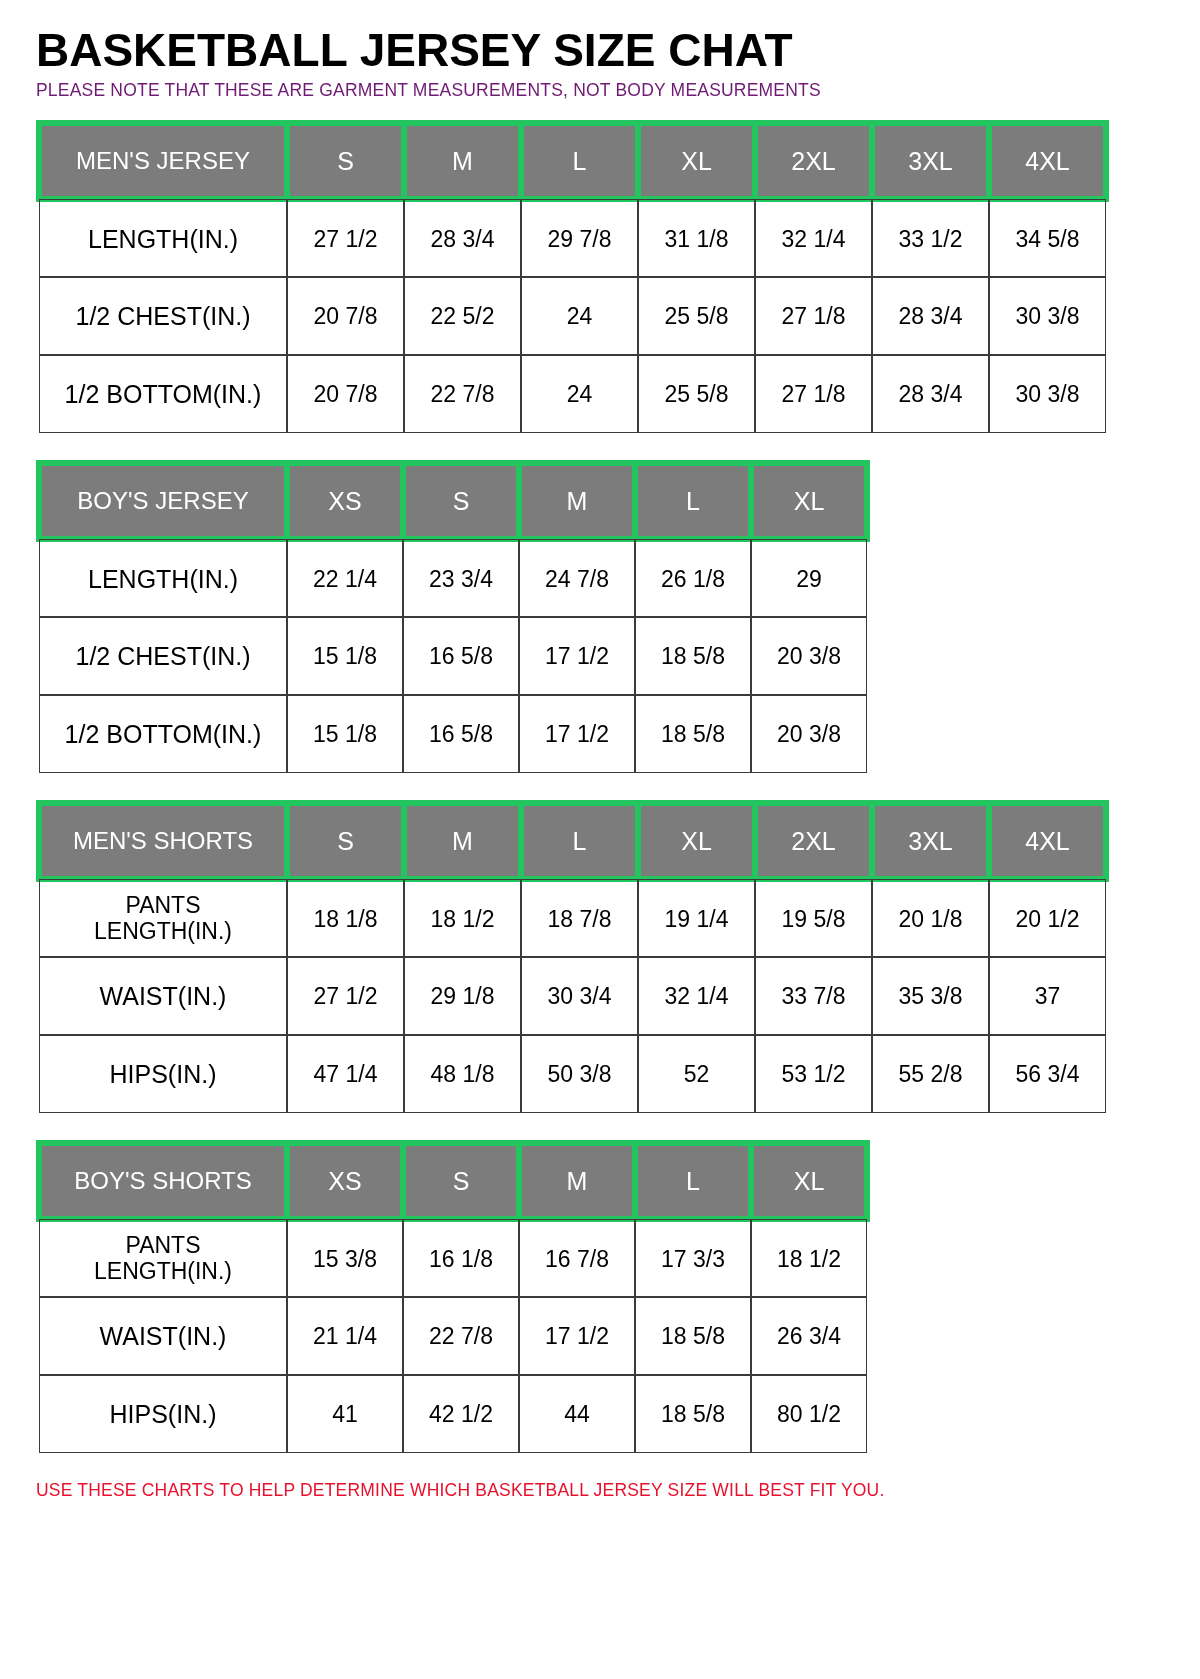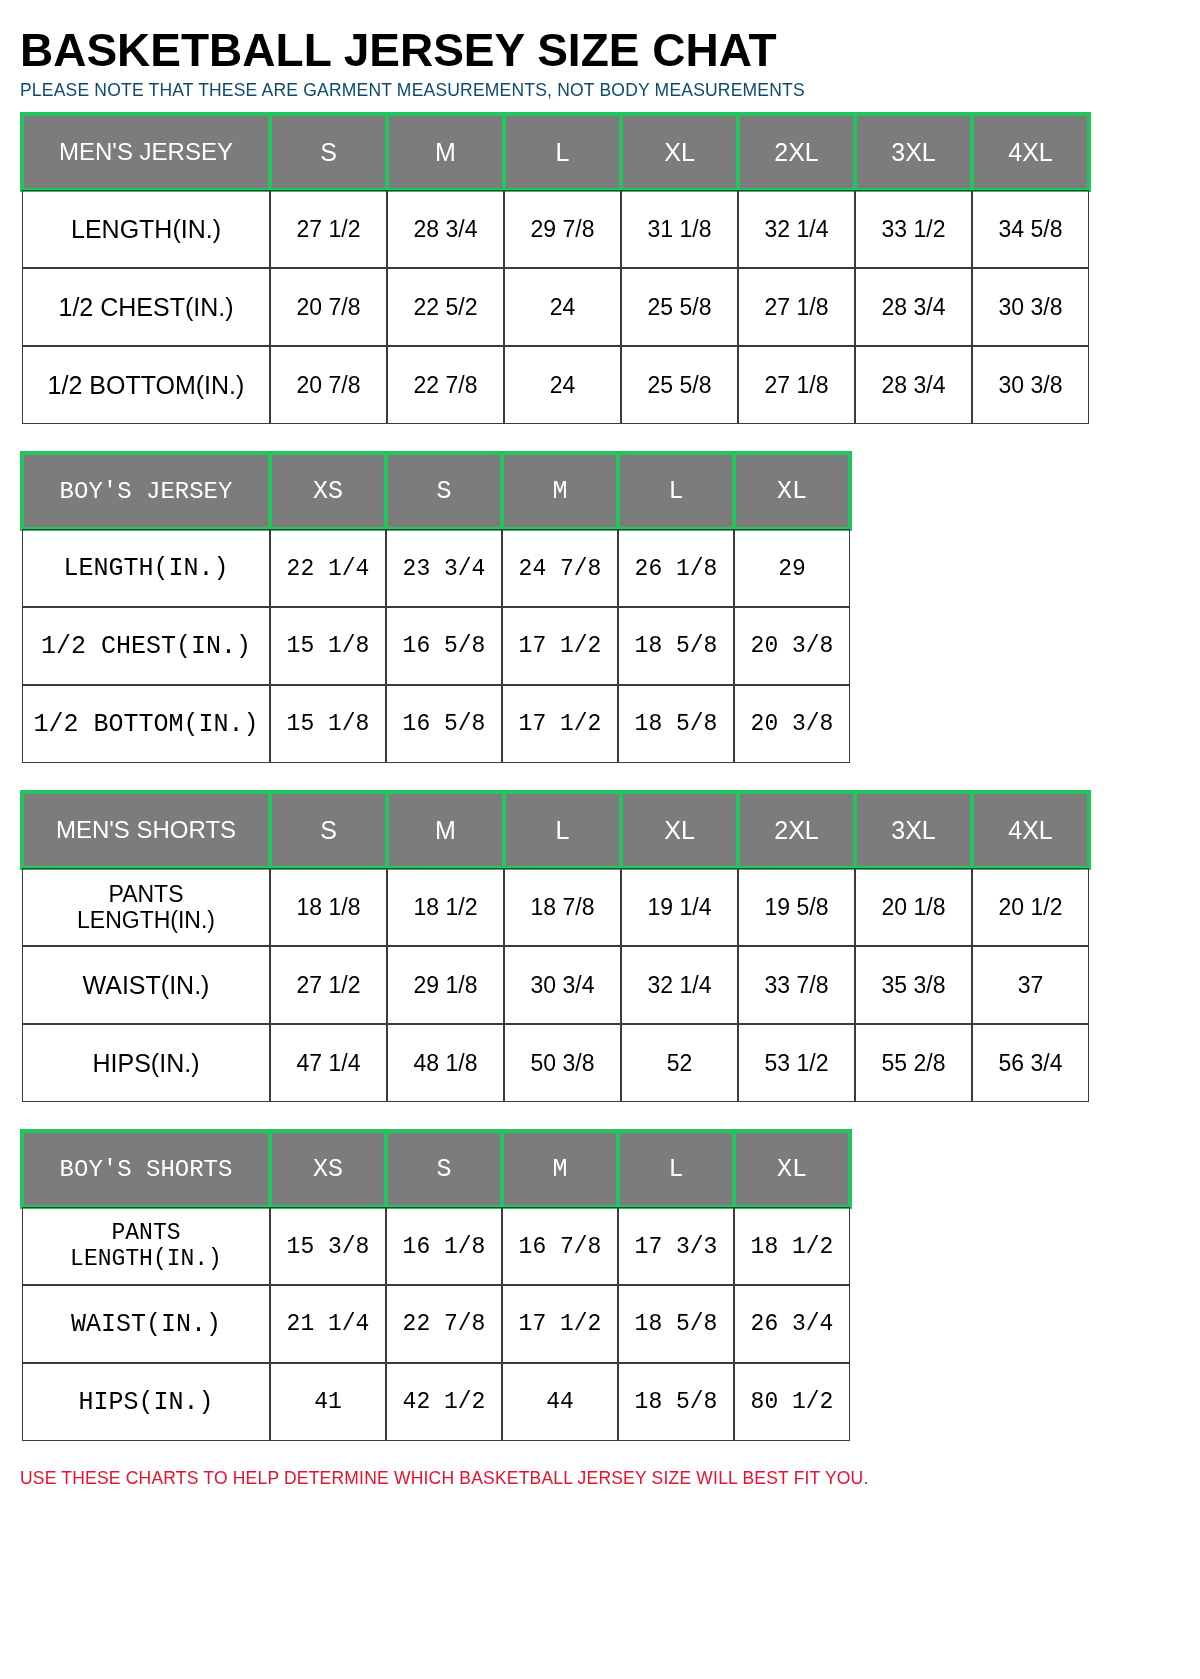--- a/index.html
+++ b/index.html
@@ -9,36 +9,36 @@
   }
   body {
     width: 1200px;
     height: 1679px;
     font-family: "Liberation Sans", sans-serif;
     color: #000000;
     position: relative;
     overflow: hidden;
   }
   .page {
-    padding: 18px 28px 10px 12px;
+    padding: 18px 28px 10px 28px;
     box-sizing: border-box;
   }
   .main-title {
     font-size: 46px;
     font-weight: bold;
     letter-spacing: 0px;
     line-height: 1.05;
     margin: 8px 0 6px 8px;
     white-space: nowrap;
   }
   .note {
-    color: #0c4a6e;
+    color: #701a75;
     font-size: 17.5px;
     line-height: 1.25;
-    margin: 0 0 10px 8px;
+    margin: 0 0 18px 8px;
     max-width: 840px;
     letter-spacing: 0.2px;
   }
   table.size-table {
     border-collapse: collapse;
     margin: 0 0 26px 8px;
     table-layout: fixed;
   }
   table.size-table td,
   table.size-table th {
@@ -51,21 +51,21 @@
     font-size: 23px;
     height: 78px;
     padding: 2px 4px;
     box-sizing: border-box;
     background: #ffffff;
   }
   table.size-table thead th {
     background: #7c7c7c;
     color: #ffffff;
     font-size: 25px;
-    border: 4px solid #22c55e;
+    border: 6px solid #22c55e;
     outline: none;
     height: 76px;
   }
   table.size-table thead th.row-label-head {
     font-size: 24px;
   }
   table.size-table tbody td.row-label {
     font-size: 25px;
     white-space: nowrap;
     text-align: center;
@@ -78,21 +78,21 @@
     color: #e8112d;
     font-size: 17.5px;
     margin: 10px 0 0 8px;
     letter-spacing: 0.2px;
   }
   
   .men-table { width: 1068px; }
   .men-table col.label { width: 248px; }
   .men-table col.sz { width: 117px; }
 
-  .boy-table { width: 828px; font-family: Liberation Mono, monospace; }
+  .boy-table { width: 828px; }
   .boy-table col.label { width: 248px; }
   .boy-table col.sz { width: 116px; }
 </style>
 </head>
 <body>
 
 <div class="page">
 
   <h1 class="main-title">BASKETBALL JERSEY SIZE CHAT</h1>
 

